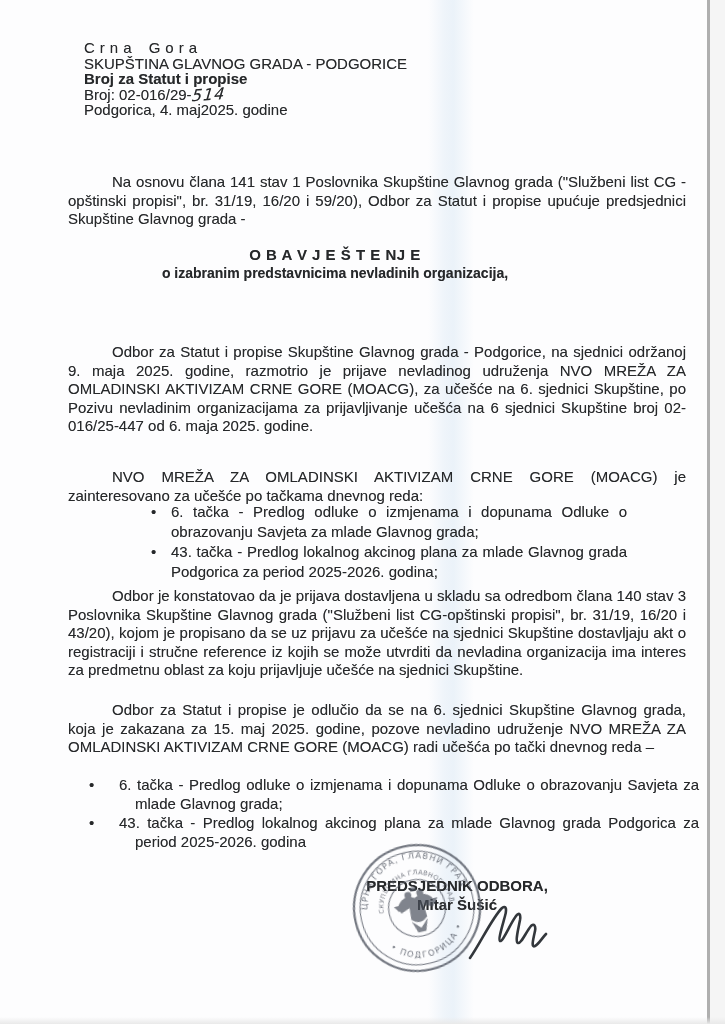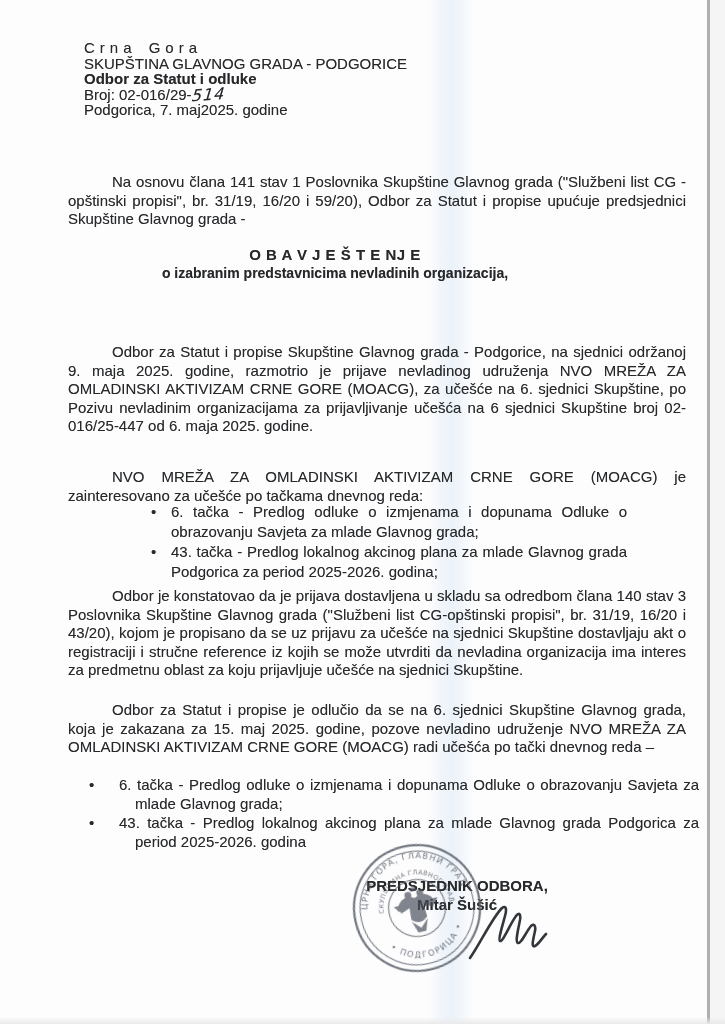--- a/index.html
+++ b/index.html
@@ -89,23 +89,23 @@
 <body>
 
 <div class="scan-band"></div>
 <div class="scan-right-strip"></div>
 <div class="scan-edge-line"></div>
 <div class="scan-bottom-strip"></div>
 
 <div class="letterhead doc-text">
   <div class="country">Crna Gora</div>
   <div>SKUPŠTINA GLAVNOG GRADA - PODGORICE</div>
-  <div class="bold">Odbor za Statut i odluke</div>
+  <div class="bold">Broj za Statut i propise</div>
   <div><span>Broj: 02-016/29-</span><span class="handwritten">514</span></div>
-  <div>Podgorica, 7. maj2025. godine</div>
+  <div>Podgorica, 4. maj2025. godine</div>
 </div>
 
 <p class="para indent intro doc-text">Na osnovu člana 141 stav 1 Poslovnika Skupštine Glavnog grada ("Službeni list CG - opštinski propisi", br. 31/19, 16/20 i 59/20), Odbor za Statut i propise upućuje predsjednici Skupštine Glavnog grada -</p>
 
 <div class="title-block doc-text">
   <div class="title-main">O B A V J E Š T E NJ E</div>
   <div>o izabranim predstavnicima nevladinih organizacija,</div>
 </div>
 
 <p class="para indent p-review doc-text">Odbor za Statut i propise Skupštine Glavnog grada - Podgorice, na sjednici održanoj 9. maja 2025. godine, razmotrio je prijave nevladinog udruženja NVO MREŽA ZA OMLADINSKI AKTIVIZAM CRNE GORE (MOACG), za učešće na 6. sjednici Skupštine, po Pozivu nevladinim organizacijama za prijavljivanje učešća na 6 sjednici Skupštine broj 02-016/25-447 od 6. maja 2025. godine.</p>

